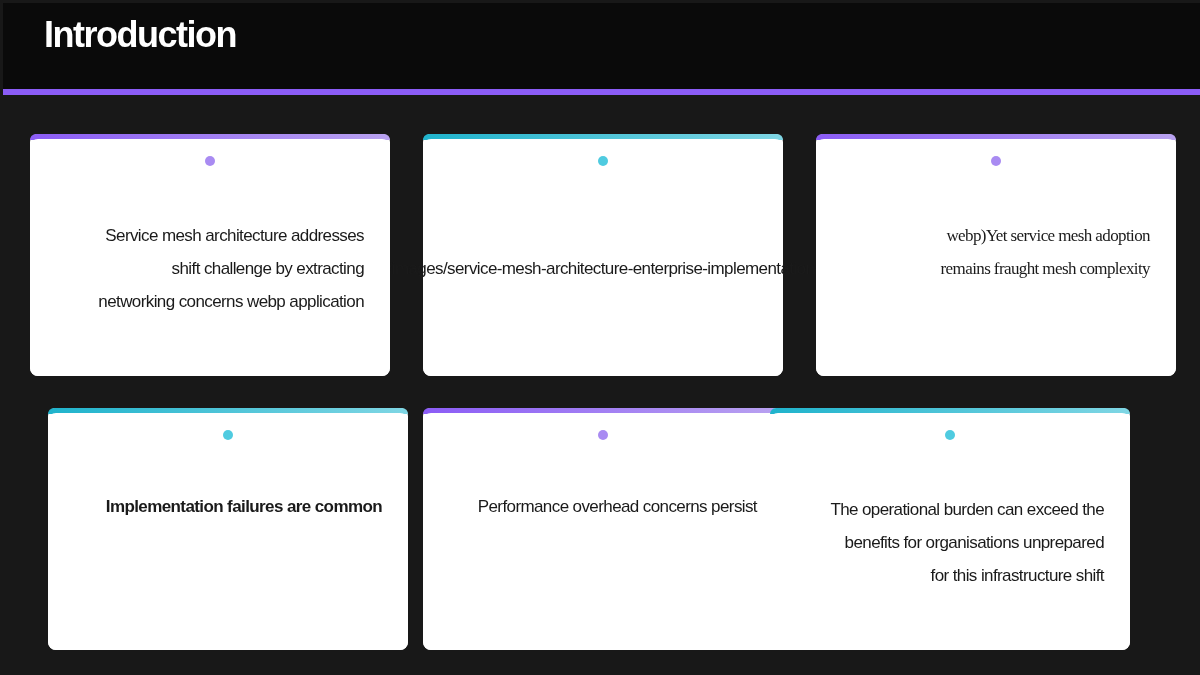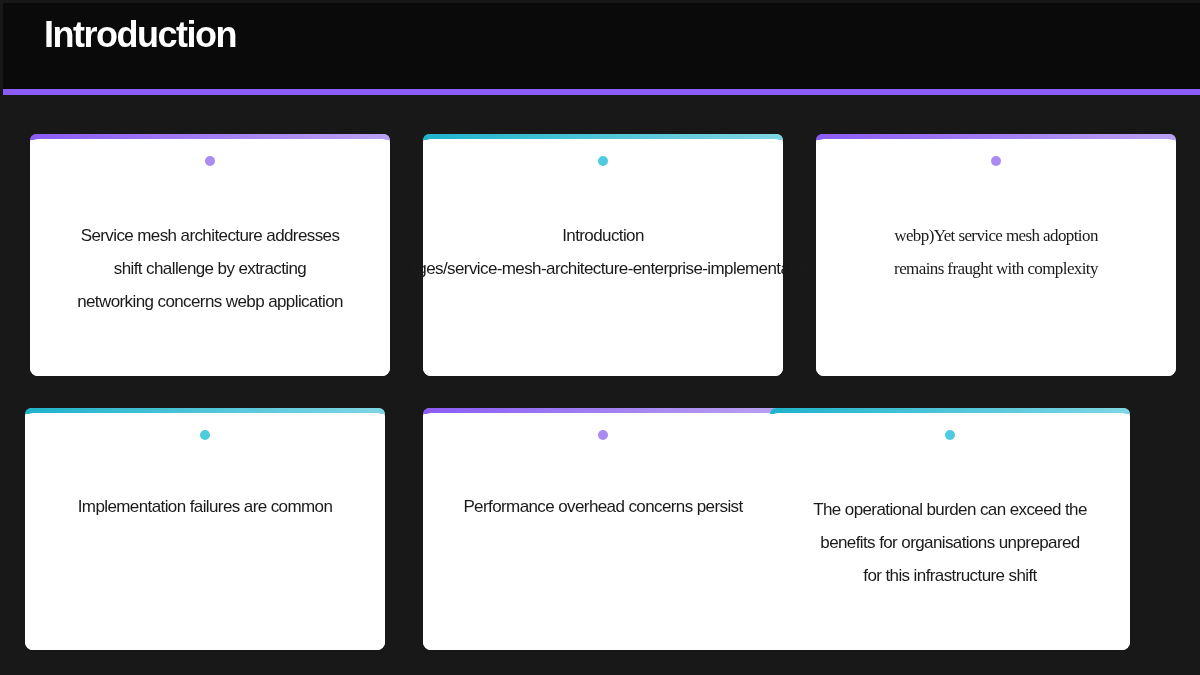--- a/index.html
+++ b/index.html
@@ -35,27 +35,27 @@
     position: absolute; left: 0; top: 5px; width: 100%; height: calc(100% - 5px);
     background: #ffffff; border-radius: 8px 8px 8px 8px;
   }
   .card .dot {
     position: absolute; left: 175px; top: 22px; width: 10px; height: 10px; border-radius: 50%;
   }
   .card.purple .dot { background: #a98bf2; }
   .card.cyan .dot { background: #4fcbe0; }
   .card .text {
     position: absolute; left: 20px; right: 20px; top: 82px;
-    color: #1a1a1a; font-size: 17px; line-height: 27px; text-align: center;
+    color: #1a1a1a; font-size: 17px; line-height: 27px; text-align: right;
     letter-spacing: -0.6px;
   }
   .c1 { left: 27px; top: 131px; z-index: 1; }
   .c2 { left: 420px; top: 131px; z-index: 0; }
   .c3 { left: 813px; top: 131px; z-index: 1; font-family: Liberation Serif, serif; }
-  .c4 { left: 22px; top: 405px; }
+  .c4 { left: 45px; top: 405px; font-weight: bold; }
   .c5 { left: 420px; top: 405px; }
   .c6 { left: 767px; top: 405px; }
   .c2 .text { white-space: nowrap; left: 50%; right: auto; transform: translateX(-50%); }
   .c2 .text span { display: block; }
   .c1 .text span, .c3 .text span, .c6 .text span { display: block; }
 </style>
 </head>
 <body>
 
 <div class="header">
@@ -83,21 +83,21 @@
     <span>infographic(/images/service-mesh-architecture-enterprise-implementation-infographic.</span>
   </div>
 </div>
 
 <div class="card purple c3">
   <div class="accent"></div>
   <div class="inner"></div>
   <div class="dot"></div>
   <div class="text">
     <span>webp)Yet service mesh adoption</span>
-    <span>remains fraught with complexity</span>
+    <span>remains fraught mesh complexity</span>
   </div>
 </div>
 
 <div class="card cyan c4">
   <div class="accent"></div>
   <div class="inner"></div>
   <div class="dot"></div>
   <div class="text">
     <span>Implementation failures are common</span>
   </div>

